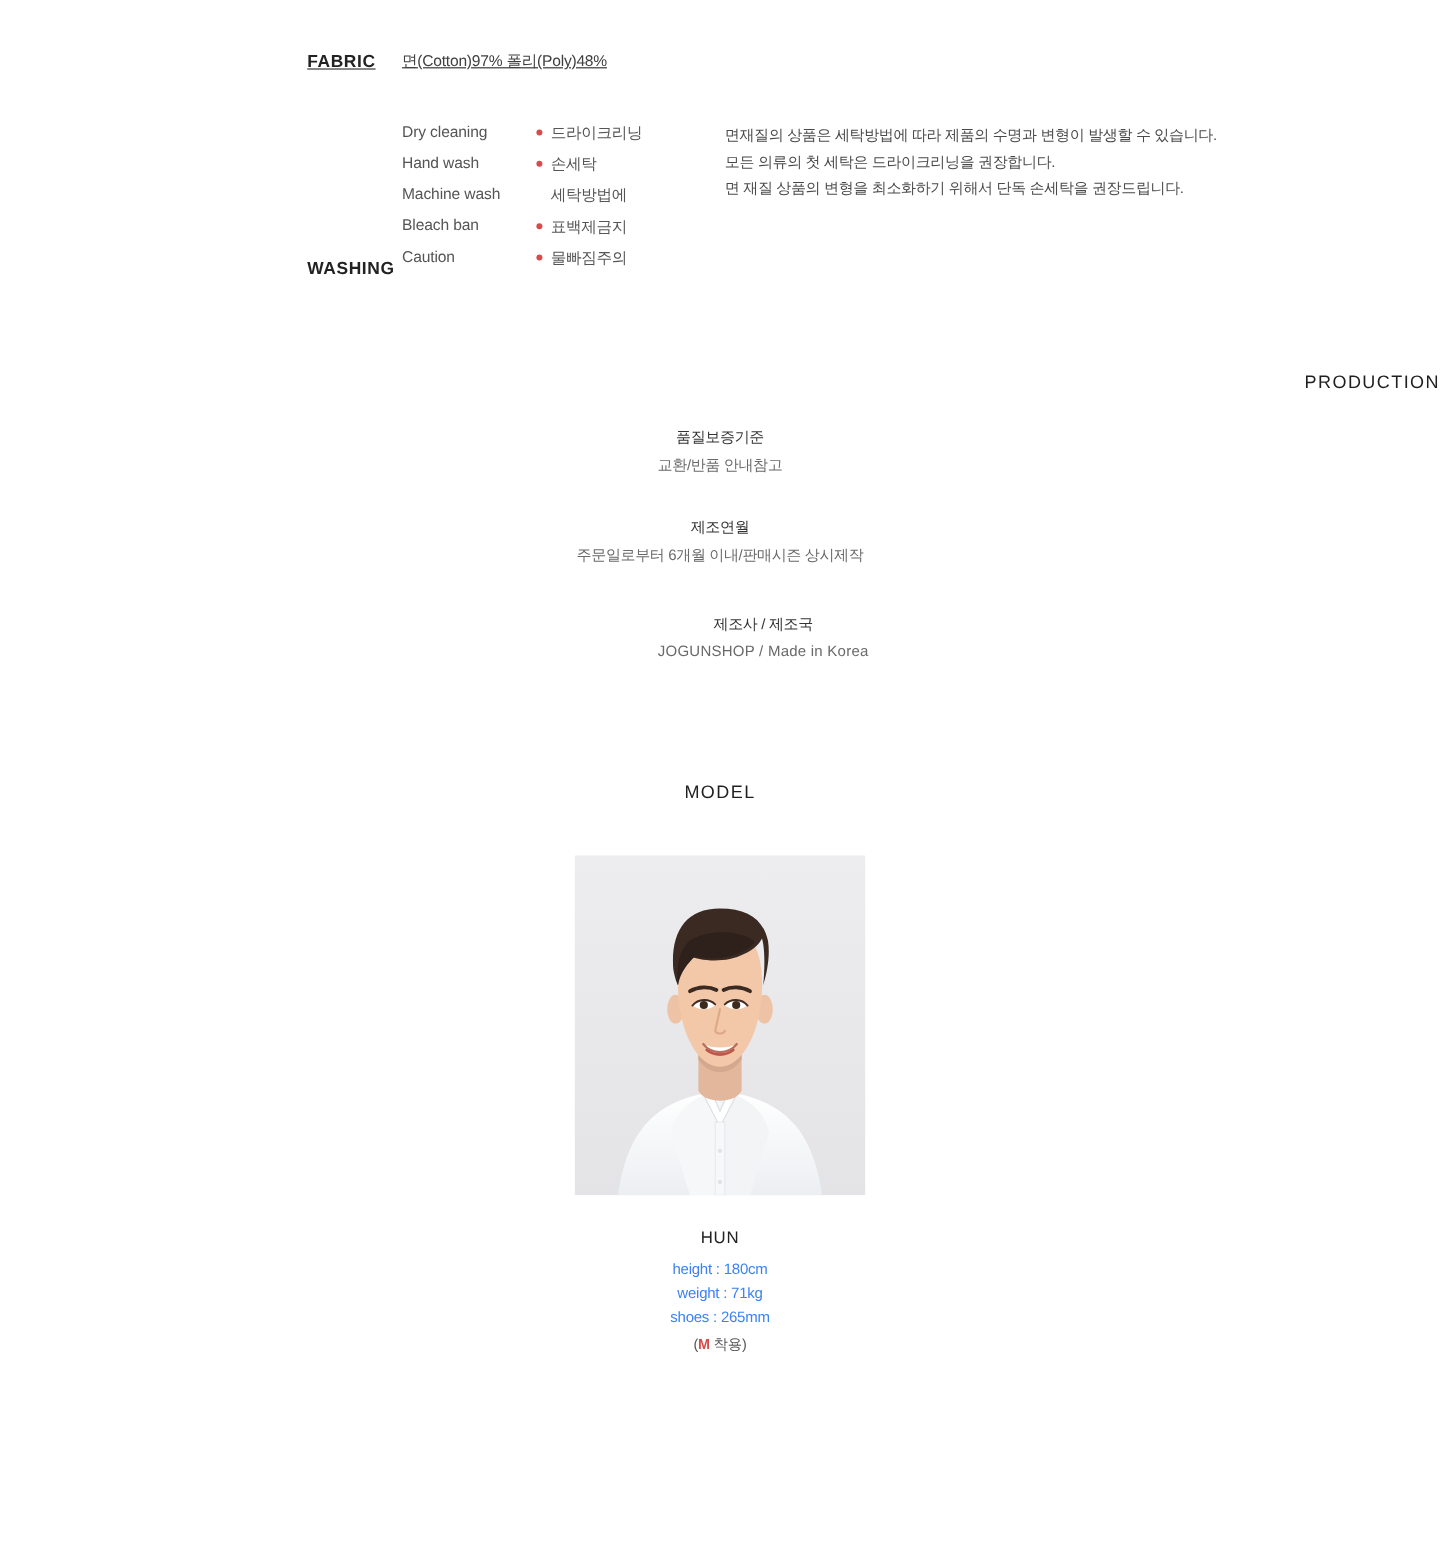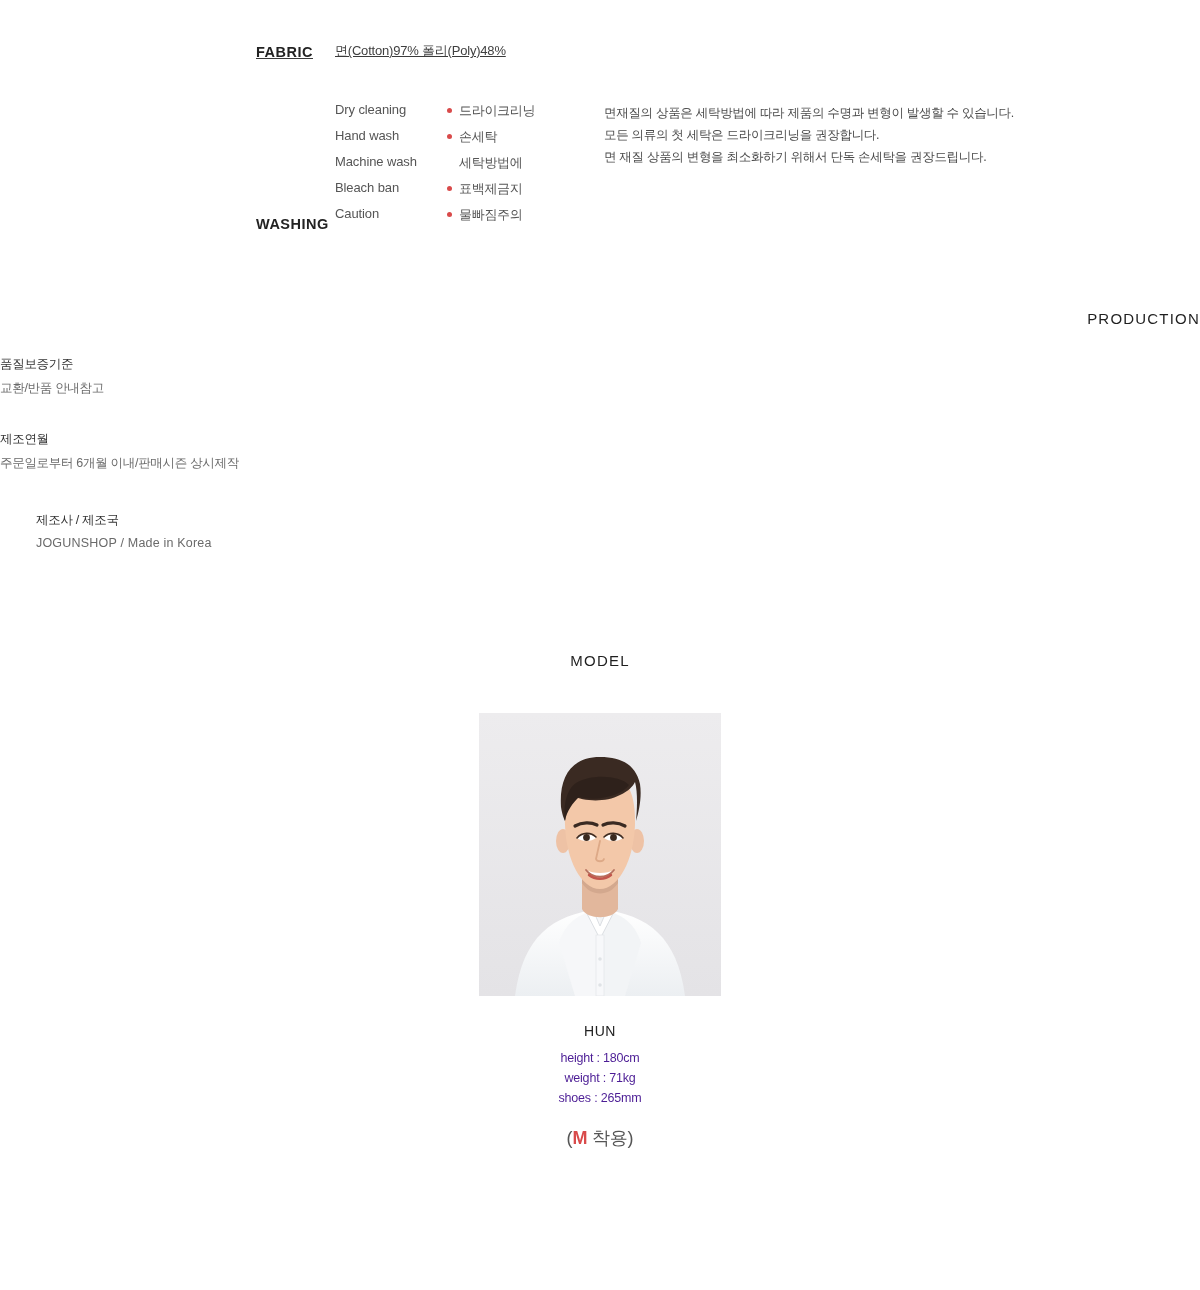--- a/index.html
+++ b/index.html
@@ -106,20 +106,21 @@
     font-size: 15px;
     letter-spacing: 1.2px;
     color: #1f1f1f;
   }
   #production-title { top: 310px; text-align: right; }
   #model-title { top: 652px; }
 
   .prod-group {
     position: absolute;
     width: 100%;
+    text-align: center;
   }
   .prod-head {
     font-size: 12.5px;
     color: #333;
     letter-spacing: -0.3px;
     margin-bottom: 7px;
   }
   .prod-sub {
     font-size: 12.5px;
     color: #6a6a6a;
@@ -151,29 +152,29 @@
     text-align: center;
   }
   .model-name {
     font-size: 14px;
     color: #222;
     letter-spacing: 0.6px;
     margin-bottom: 9px;
   }
   .model-spec {
     font-size: 12.5px;
-    color: #4c1d95;
+    color: #3b82f6;
     letter-spacing: -0.2px;
     line-height: 20px;
   }
   .model-size {
-    font-size: 18px;
+    font-size: 12px;
     color: #555;
     letter-spacing: -0.2px;
-    margin-top: 18px;
+    margin-top: 4px;
   }
   .model-size .sz {
     color: #d94a4a;
     font-weight: 700;
   }
 </style>
 </head>
 <body>
 
 <div class="fabric-row">

